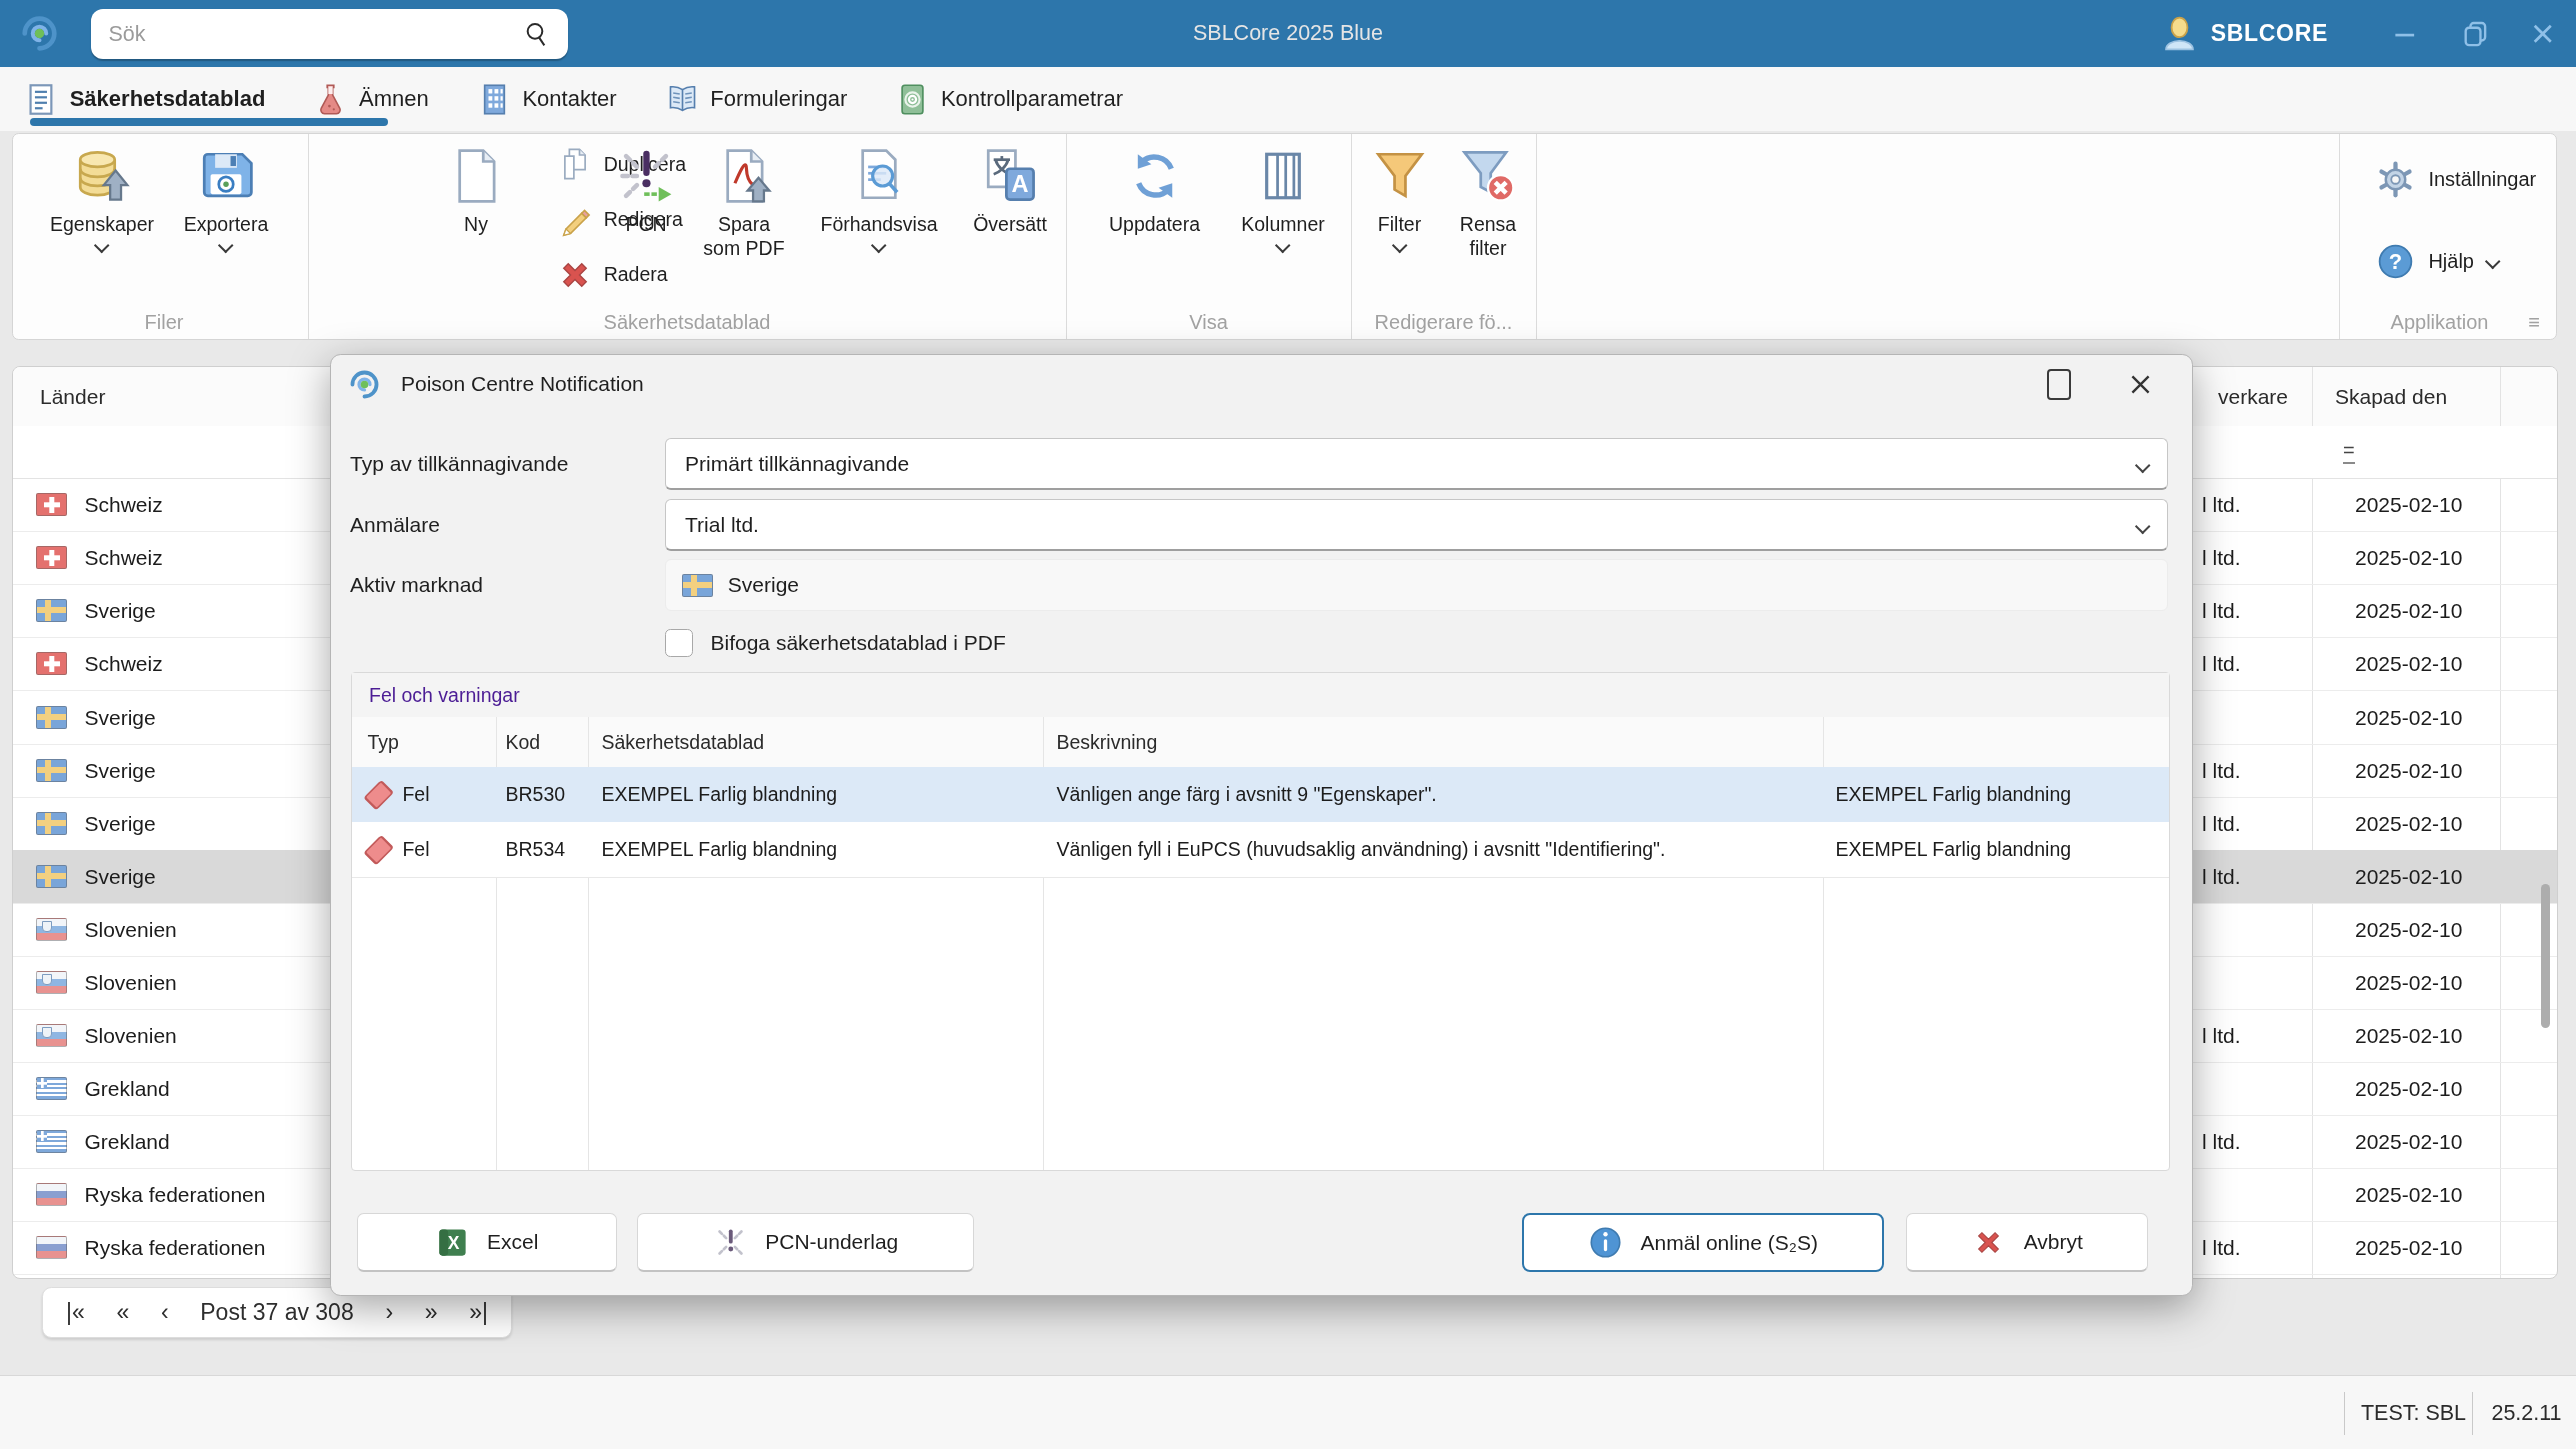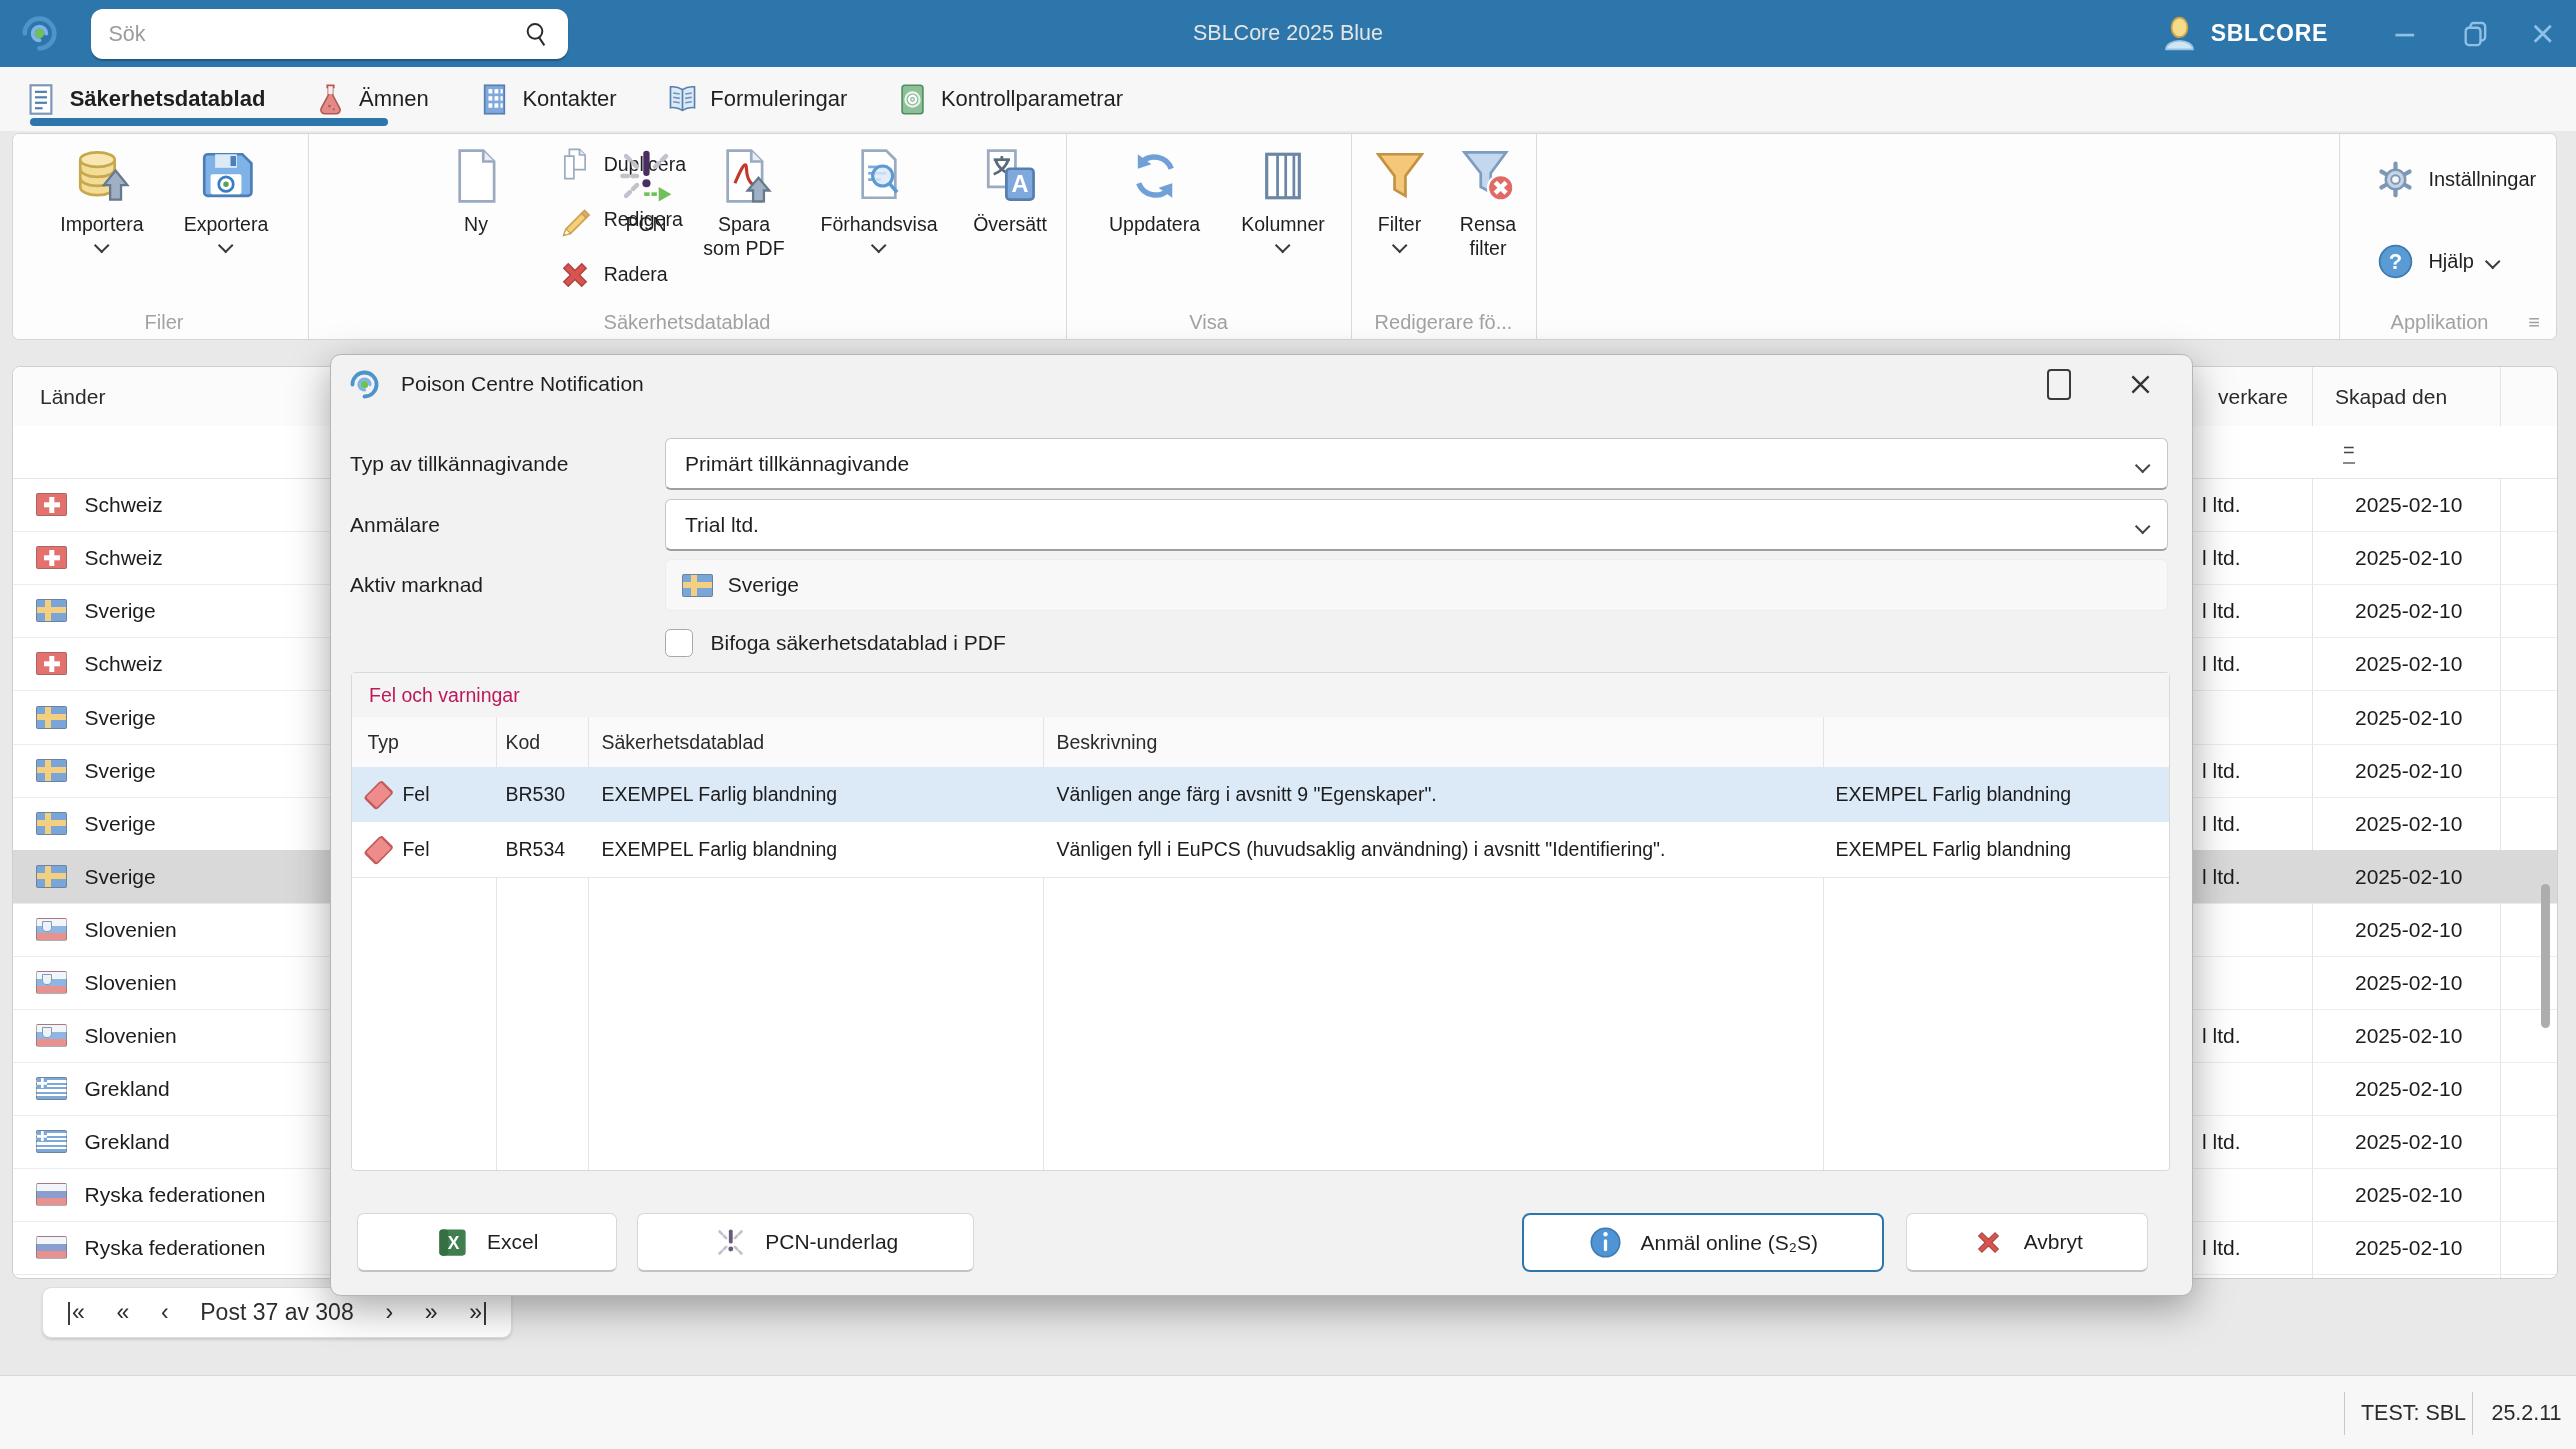--- a/index.html
+++ b/index.html
@@ -87,21 +87,21 @@
   .mlabel{position:absolute;left:19px;font-size:21px;color:#1f1f1f;height:52px;display:flex;align-items:center;}
   .dd{position:absolute;left:334px;width:1503px;height:52px;background:#fff;border:0.7px solid #c6c6c6;border-bottom:2px solid #9f9f9f;
     border-radius:6px;box-sizing:border-box;display:flex;align-items:center;padding:0 19px;font-size:21px;color:#1f1f1f;}
   .dd .chev{margin-left:auto;border-color:#444;}
   .roField{position:absolute;left:334px;width:1503px;height:52px;background:#f8f8f8;border:0.7px solid #ececec;border-radius:6px;
     box-sizing:border-box;display:flex;align-items:center;gap:14.8px;padding:0 16px;font-size:21px;color:#1f1f1f;}
   .cbrow{position:absolute;left:334px;top:274px;display:flex;align-items:center;gap:17.5px;font-size:21px;color:#1f1f1f;}
   .checkbox{width:28px;height:28px;background:#fff;border:1.3px solid #a8a8a8;border-radius:5.4px;box-sizing:border-box;}
   .groupbox{position:absolute;left:19.5px;top:317px;width:1819px;height:499px;background:#fff;border:0.7px solid #d9d9d9;border-radius:4px;box-sizing:border-box;}
   .gbtitle{position:absolute;left:0;right:0;top:0;height:44px;background:#f4f4f4;border-bottom:1.3px solid #dcdcdc;
-    display:flex;align-items:center;padding-left:17.5px;font-size:19.5px;color:#be185d;}
+    display:flex;align-items:center;padding-left:17.5px;font-size:19.5px;color:#4c1d95;}
   .mth{position:absolute;top:44px;height:50px;display:flex;align-items:center;font-size:19.5px;color:#2b2b2b;background:#fafafa;}
   .mthead-bg{position:absolute;left:0;right:0;top:44px;height:50px;background:#fafafa;border-bottom:1.3px solid #e0e0e0;}
   .mcolline{position:absolute;top:44px;bottom:0;width:1.3px;background:#e5e5e5;}
   .mrow{position:absolute;left:0;right:0;height:55px;border-bottom:1.3px solid #e8e8e8;background:#fff;}
   .mrow.selected{background:#dce9f7;}
   .mcell{position:absolute;top:0;height:55px;display:flex;align-items:center;font-size:19.5px;color:#1c1c1c;gap:13.4px;}
   .diamond{width:17.5px;height:17.5px;background:#ee8c8c;border:2px solid #c25a5a;border-radius:3.4px;
     transform:rotate(45deg) scale(.82,1.15);flex:none;}
   .mbutton{position:absolute;top:858px;height:59px;background:#fff;border:0.7px solid #d7d7d7;border-bottom:2px solid #c3c3c3;
     border-radius:6.7px;box-sizing:border-box;display:flex;align-items:center;justify-content:center;gap:17.5px;font-size:21px;color:#1f1f1f;}
@@ -225,21 +225,21 @@
 
     <div class="bigbtn" style="left:32px;">
       <div class="bicon">
         <svg viewBox="0 0 64 64">
           <path d="M8 14v30c0 5 8 9 19 9s19-4 19-9V14" fill="#f3dc96" stroke="#c8a84e" stroke-width="3"></path>
           <ellipse cx="27" cy="14" rx="19" ry="8" fill="#f8e7b0" stroke="#c8a84e" stroke-width="3"></ellipse>
           <path d="M8 24c0 5 8 9 19 9s19-4 19-9M8 34c0 5 8 9 19 9s19-4 19-9" fill="none" stroke="#c8a84e" stroke-width="3"></path>
           <polygon points="47,26 60,42 53,42 53,58 41,58 41,42 34,42" fill="#9fb0c4" stroke="#66788c" stroke-width="2.5"></polygon>
         </svg>
       </div>
-      <div class="blabel">Importera</div>
+      <div class="blabel">Egenskaper</div>
       <span class="chev"></span>
     </div>
     <div class="bigbtn" style="left:156px;">
       <div class="bicon">
         <svg viewBox="0 0 64 64">
           <path d="M8 12a4 4 0 0 1 4-4h38l10 10v32a4 4 0 0 1-4 4H12a4 4 0 0 1-4-4z" fill="#7fb3e8" stroke="#4c7fb5" stroke-width="3"></path>
           <rect x="20" y="8" width="24" height="15" fill="#dce9f7"></rect>
             <rect x="37" y="10" width="6" height="11" fill="#4c7fb5"></rect>
           <rect x="15" y="30" width="34" height="22" rx="2" fill="#fff"></rect>
           <circle cx="32" cy="41" r="8" fill="none" stroke="#3a7ec2" stroke-width="3"></circle>

